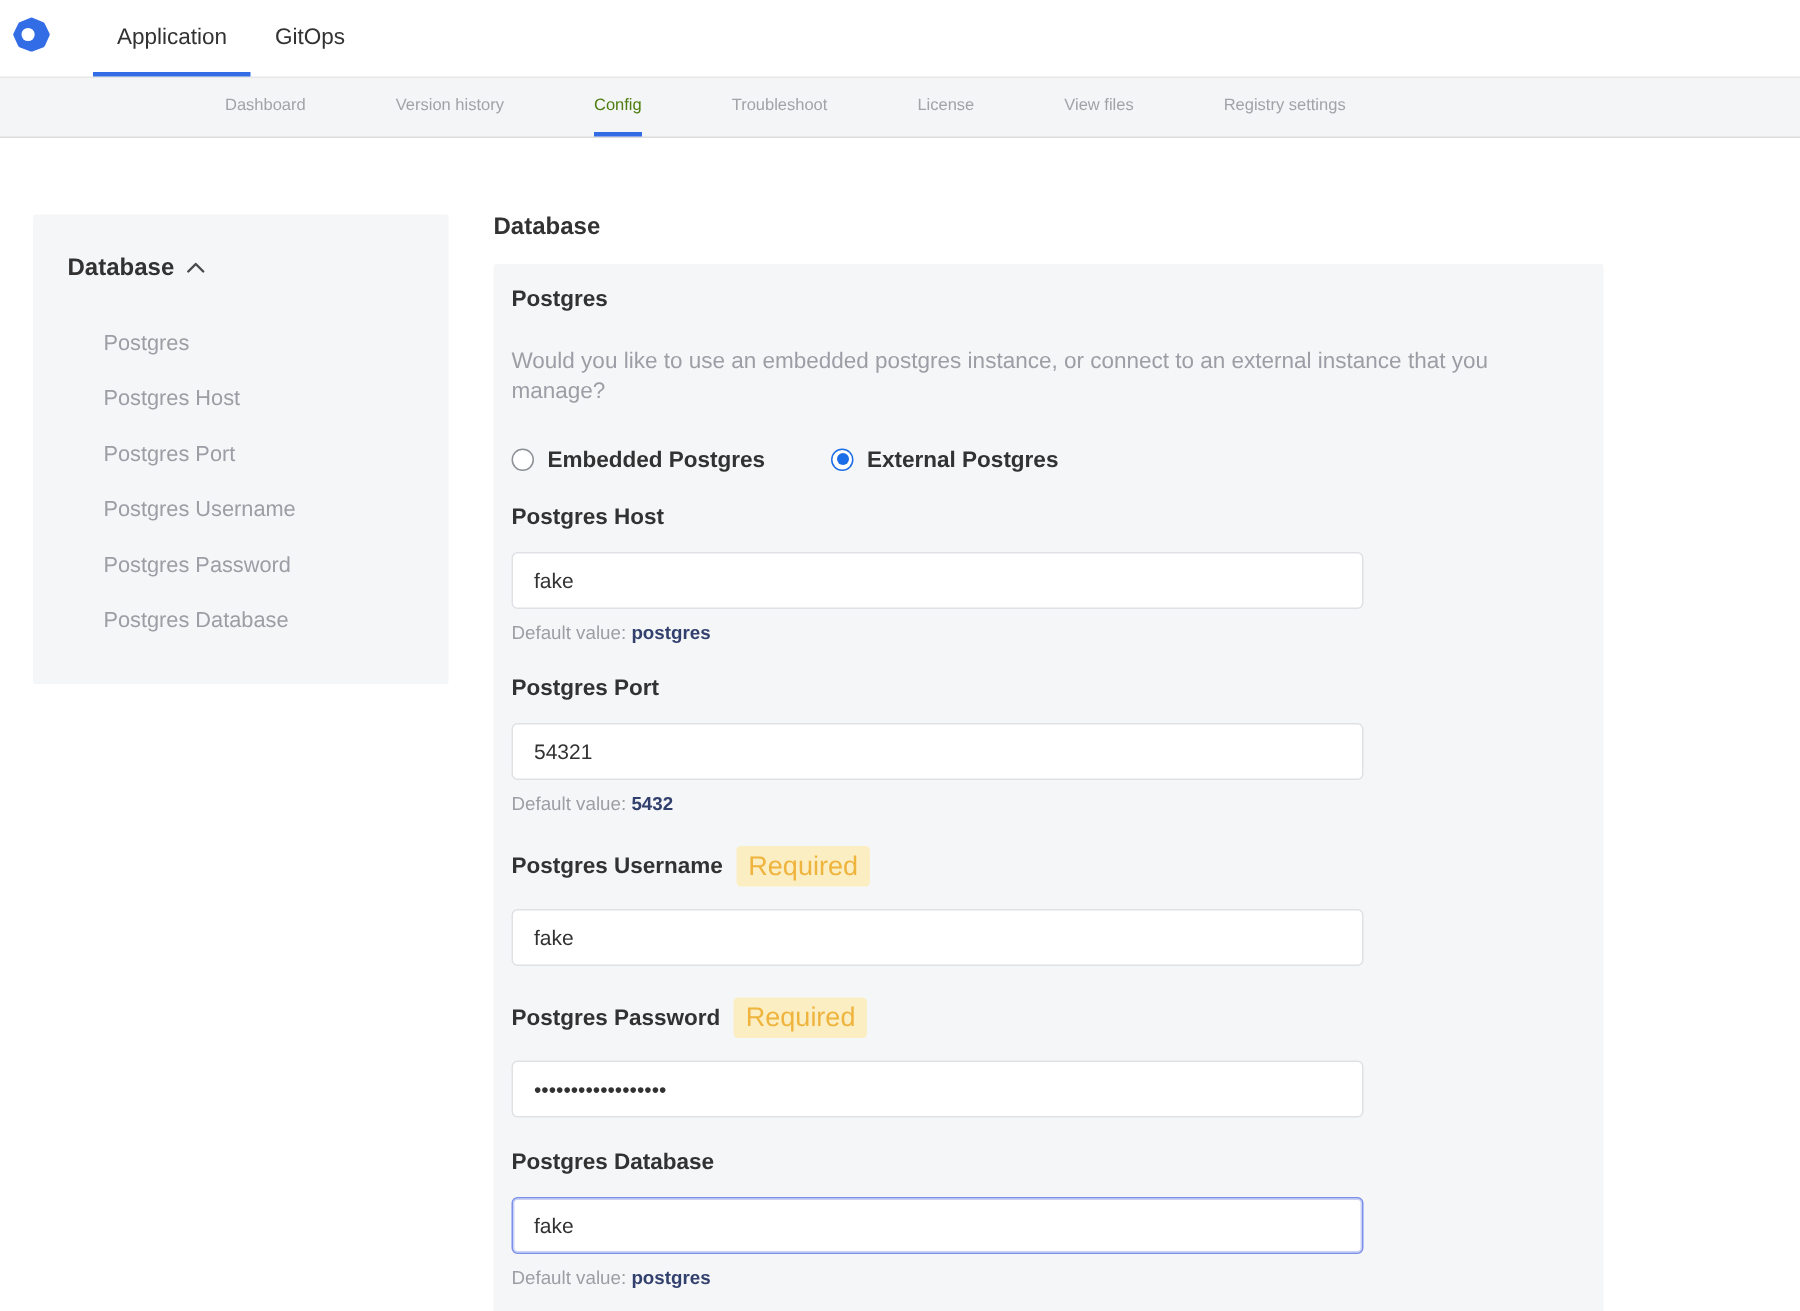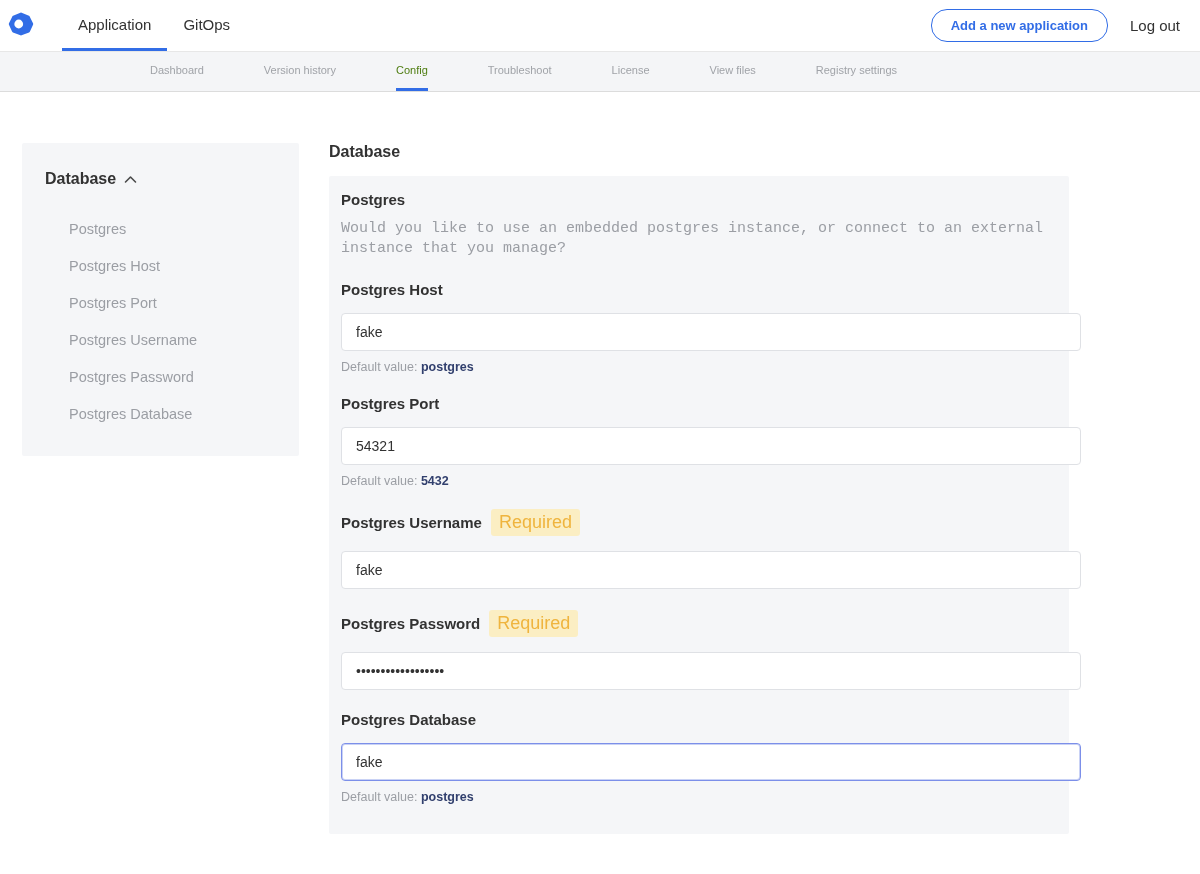--- a/index.html
+++ b/index.html
@@ -49,21 +49,21 @@
     display: flex; align-items: center; gap: 8px; cursor: pointer;
   }
   .sidebar-items { margin-top: 22px; padding-left: 24px; }
   .sidebar-item { font-size: 14.5px; color: #9b9ea4; padding: 10.5px 0; cursor: pointer; }
 
   .main { margin-left: 30px; width: 740px; }
   .main-heading { font-size: 16px; font-weight: bold; color: #323232; margin-bottom: 15px; }
 
   .panel { background: #f5f6f8; padding: 15px 12px 30px 12px; border-radius: 2px; }
   .group-label { font-size: 15px; font-weight: bold; color: #323232; }
-  .group-help { font-size: 15px; color: #9b9ea4; margin-top: 11px; line-height: 1.35; font-family: Liberation Mono, monospace; }
+  .group-help { font-size: 15px; color: #9b9ea4; margin-top: 23px; line-height: 1.35; }
 
   .radio-row { display: flex; align-items: center; margin-top: 26px; }
   .radio-opt { display: flex; align-items: center; margin-right: 44px; cursor: pointer; }
   .radio-circle {
     width: 15px; height: 15px; border-radius: 50%;
     border: 1.5px solid #8d9096; background: #fff; margin-right: 9px;
     display: inline-flex; align-items: center; justify-content: center; flex: 0 0 auto;
   }
   .radio-circle.checked { border-color: #1c6de8; }
   .radio-circle.checked::after {
@@ -71,21 +71,21 @@
   }
   .radio-label { font-size: 15px; font-weight: bold; color: #323232; }
 
   .field-label-row { display: flex; align-items: center; margin-top: 21px; }
   .field-label { font-size: 15px; font-weight: bold; color: #323232; }
   .req-badge {
     margin-left: 9px; background: #fbeec3; color: #efb43e;
     font-size: 18px; padding: 3px 8px; border-radius: 3px;
   }
   .text-input {
-    display: block; width: 740px; height: 38px; margin-top: 15px;
+    display: block; width: 568px; height: 38px; margin-top: 15px;
     border: 1px solid #dfe1e5; border-radius: 4px; background: #ffffff;
     font-family: inherit; font-size: 14px; color: #323232; padding: 16px 14px; outline: none;
   }
   .text-input.focused { border: 1px solid #7c8fe9; box-shadow: 0 0 0 1px #c9d2f5 inset; }
   .helper { margin-top: 9px; font-size: 12.5px; color: #9b9ea4; }
   .helper b { color: #32406e; font-weight: bold; }
 </style>
 </head>
 <body>
 
@@ -99,24 +99,20 @@
     </span>
   </div>
   <nav class="top-tabs">
     <div class="top-tab active">
       <span>Application</span>
     </div>
     <div class="top-tab">
       <span>GitOps</span>
     </div>
   </nav>
-  <div class="topnav-right">
-    <button class="pill-btn">Add a new application</button>
-    <span class="logout">Log out</span>
-  </div>
 </header>
 
 <nav class="subnav">
   <div class="sub-tab">
       <span>Dashboard</span>
     </div>
   <div class="sub-tab">
       <span>Version history</span>
     </div>
   <div class="sub-tab active">
@@ -157,20 +153,30 @@
     </div>
   </aside>
 
   <main class="main">
     <h1 class="main-heading">Database</h1>
 
     <section class="panel">
       <div class="group-label">Postgres</div>
       <div class="group-help">Would you like to use an embedded postgres instance, or connect to an external instance that you manage?</div>
 
+      <div class="radio-row">
+        <label class="radio-opt">
+          <span class="radio-circle"></span>
+          <span class="radio-label">Embedded Postgres</span>
+        </label>
+        <label class="radio-opt">
+          <span class="radio-circle checked"></span>
+          <span class="radio-label">External Postgres</span>
+        </label>
+      </div>
 
       <div class="field-label-row">
         <span class="field-label">Postgres Host</span>
       </div>
       <input class="text-input" type="text" value="fake" style="">
       <div class="helper">
         <span>Default value:</span>
         <b>postgres</b>
       </div>
 

